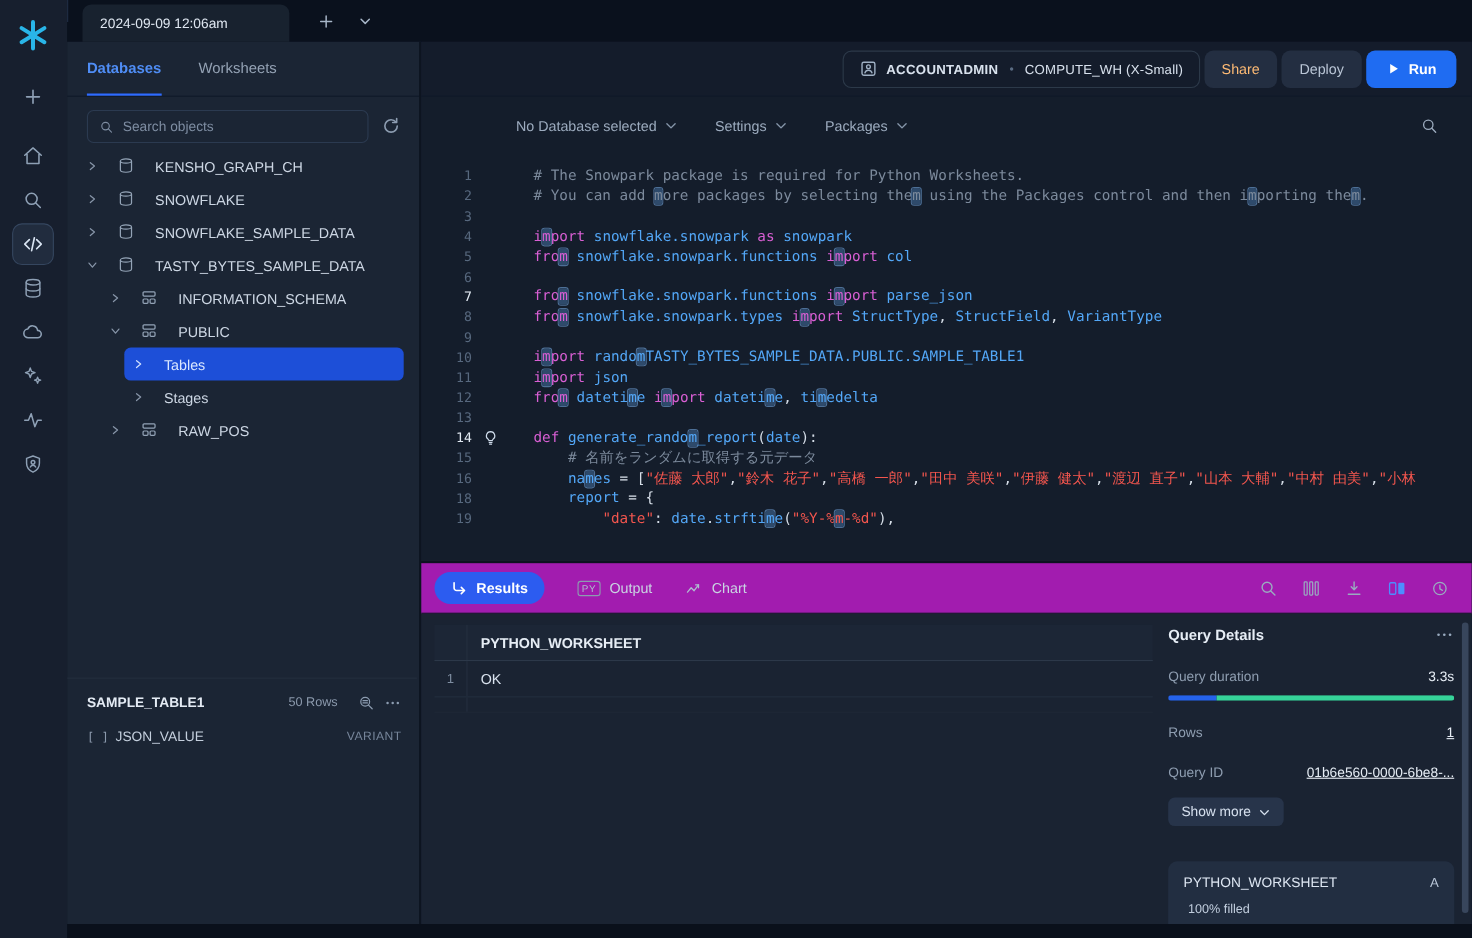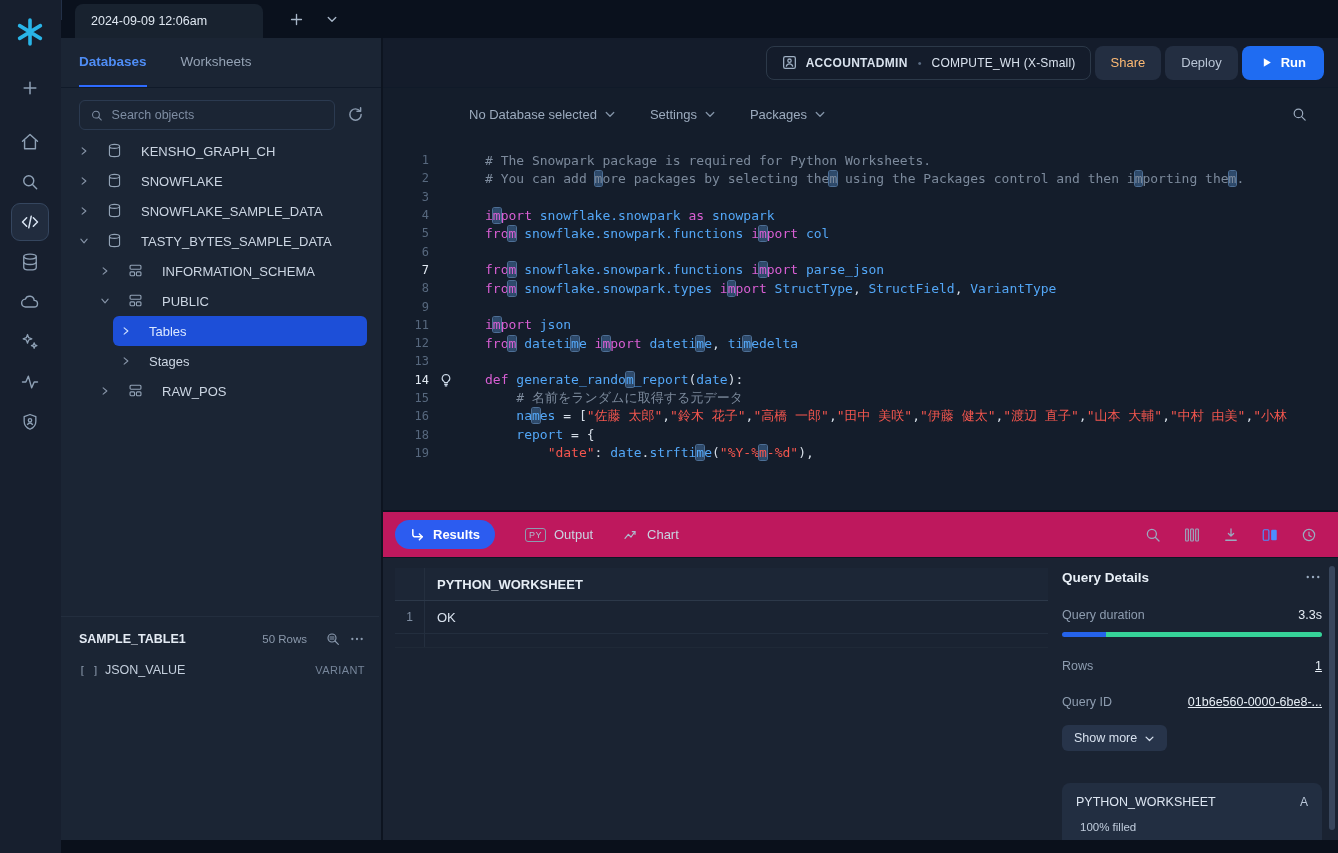--- a/index.html
+++ b/index.html
@@ -77,21 +77,21 @@
   .cnum { width:46px; flex:none; text-align:right; color:#57687e; font-size:12px; }
   .cnum.em { color:#e2eaf3; }
   .cact { width:56px; flex:none; display:flex; align-items:center; padding-left:10px; }
   .ctext { white-space:pre; font-size:13px; color:#d6dee8; }
   .tk-c { color:#7c8a9c; } .tk-k { color:#d95fd4; } .tk-i { color:#53a7f7; }
   .tk-s { color:#f4564e; } .tk-p { color:#d6dee8; }
   .mhl { background:#2e4a6b; box-shadow:0 0 0 1px #4d6f96; border-radius:2px; }
   .code-div { position:absolute; left:0; right:0; top:472px; height:2px; background:#0c1220; }
 
   
-  .results-bar { position:absolute; left:0; right:0; top:474px; height:46px; background:#be185d;
+  .results-bar { position:absolute; left:0; right:0; top:474px; height:46px; background:#a21caf;
                  display:flex; align-items:center; padding-left:12px; gap:30px; border-bottom:1px solid #0e1624; }
   .pill-results { height:29px; border-radius:15px; background:#2c5cf0; color:#fff; display:flex; align-items:center; gap:8px; padding:0 15px; font-size:13px; font-weight:700; }
   .pill-results .icn { width:15px; height:15px; display:flex; }
   .rtab { display:flex; align-items:center; gap:8px; color:#c9d4e2; font-size:13px; cursor:pointer; }
   .py-badge { font-size:9px; border:1px solid #8c9cb0; color:#aebdcf; border-radius:3px; padding:1px 3px; letter-spacing:.5px; }
   .rtab .icn { width:16px; height:16px; display:flex; color:#aebdcf; }
   .rb-icons { margin-left:auto; display:flex; align-items:center; gap:21px; padding-right:20px; }
   .rb-icon { width:18px; height:18px; color:#9aabc0; display:flex; cursor:pointer; }
   .rb-icon.active { color:#4d8dff; }
 
@@ -473,20 +473,25 @@
           <span class="cnum">8</span>
           <span class="cact"></span>
           <span class="ctext"><span class="tk-k">fro</span><span class="tk-k mhl">m</span><span class="tk-i"> snowflake.snowpark.types </span><span class="tk-k">i</span><span class="tk-k mhl">m</span><span class="tk-k">port</span><span class="tk-i"> StructType</span><span class="tk-p">, </span><span class="tk-i">StructField</span><span class="tk-p">, </span><span class="tk-i">VariantType</span></span>
         </div>
         <div class="crow">
           <span class="cnum">9</span>
           <span class="cact"></span>
           <span class="ctext">&nbsp;</span>
         </div>
         <div class="crow">
+          <span class="cnum">10</span>
+          <span class="cact"></span>
+          <span class="ctext"><span class="tk-k">i</span><span class="tk-k mhl">m</span><span class="tk-k">port</span><span class="tk-i"> rando</span><span class="tk-i mhl">m</span><span class="tk-i">TASTY_BYTES_SAMPLE_DATA.PUBLIC.SAMPLE_TABLE1</span></span>
+        </div>
+        <div class="crow">
           <span class="cnum">11</span>
           <span class="cact"></span>
           <span class="ctext"><span class="tk-k">i</span><span class="tk-k mhl">m</span><span class="tk-k">port</span><span class="tk-i"> json</span></span>
         </div>
         <div class="crow">
           <span class="cnum">12</span>
           <span class="cact"></span>
           <span class="ctext"><span class="tk-k">fro</span><span class="tk-k mhl">m</span><span class="tk-i"> dateti</span><span class="tk-i mhl">m</span><span class="tk-i">e </span><span class="tk-k">i</span><span class="tk-k mhl">m</span><span class="tk-k">port</span><span class="tk-i"> dateti</span><span class="tk-i mhl">m</span><span class="tk-i">e</span><span class="tk-p">, </span><span class="tk-i">ti</span><span class="tk-i mhl">m</span><span class="tk-i">edelta</span></span>
         </div>
         <div class="crow">

